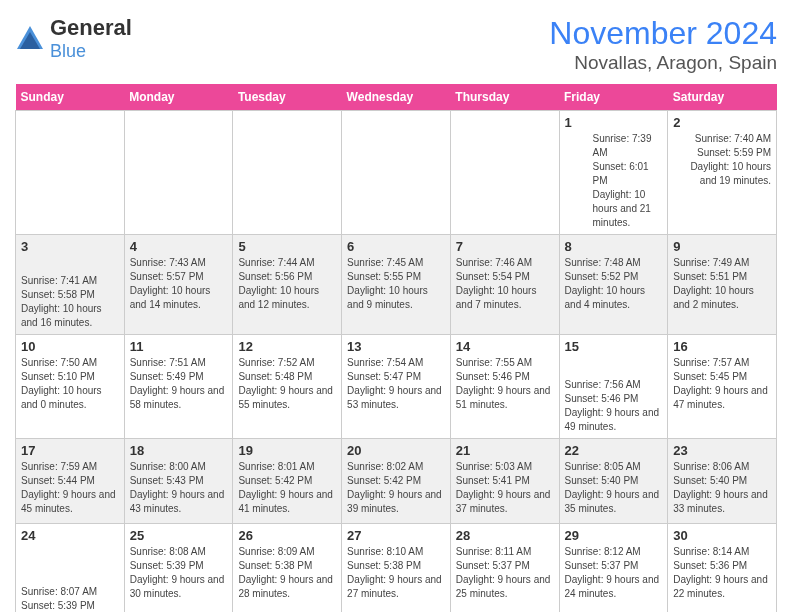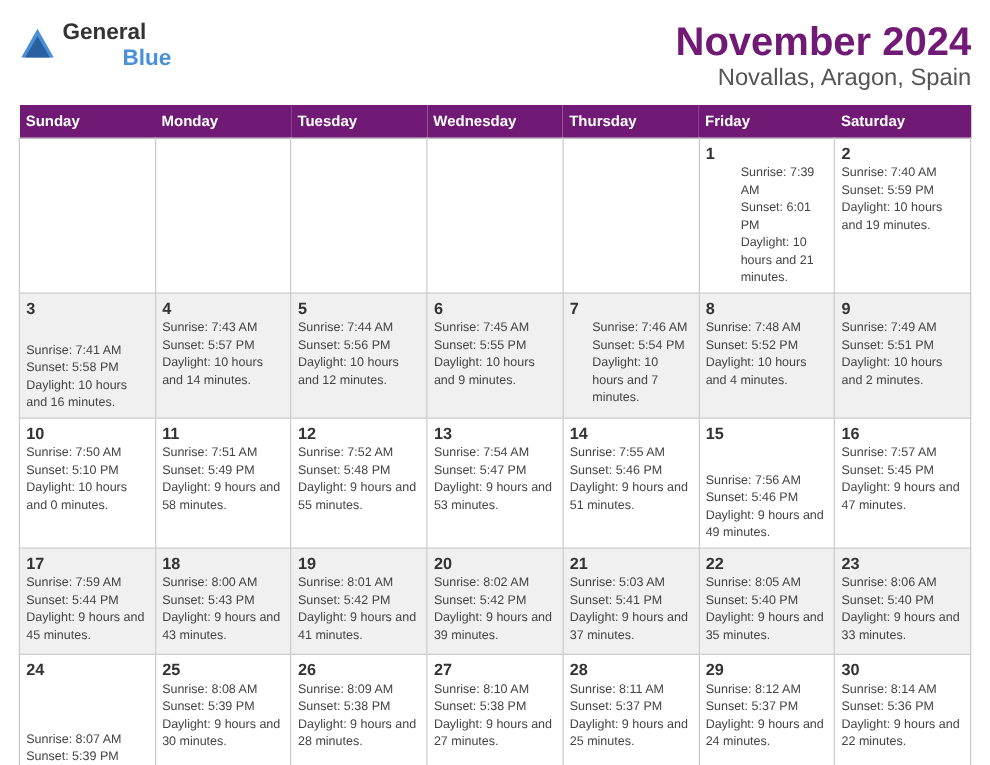--- a/index.html
+++ b/index.html
@@ -18,54 +18,53 @@
     }
     .logo {
       display: flex;
       align-items: center;
     }
     .logo-text {
       display: flex;
       flex-direction: column;
     }
     .logo-general {
-      font-size: 18px;
+      font-size: 22px;
       font-weight: bold;
       color: #333;
     }
     .logo-blue {
       font-size: 18px;
-      font-weight: bold;
+      font-weight: normal;
       color: #4a90d9;
-      margin-left: 48px;
     }
     .logo-icon {
       width: 30px;
       height: 30px;
       margin-right: 5px;
     }
     .title-area {
       text-align: right;
     }
     .month-title {
       font-size: 32px;
-      font-weight: bold;
-      color: #701a75;
+      font-weight: normal;
+      color: #3b82f6;
     }
     .location {
       font-size: 19px;
       color: #555;
     }
     table {
       width: 100%;
       border-collapse: collapse;
       font-size: 11px;
     }
     thead th {
-      background-color: #701a75;
+      background-color: #ec4899;
       color: white;
       padding: 6px 5px;
       text-align: left;
       font-size: 12px;
       font-weight: bold;
     }
     tbody td {
       border: 1px solid #ccc;
       vertical-align: top;
       padding: 4px 5px;
@@ -138,21 +137,21 @@
         <td class="empty-cell"></td>
         <td class="empty-cell"></td>
         <td>
           <span class="day-num">1</span>
           <div class="day-info" style="white-space: pre-line; margin-left: 28px;">Sunrise: 7:39 AM
 Sunset: 6:01 PM
 Daylight: 10 hours and 21 minutes.</div>
         </td>
         <td>
           <span class="day-num">2</span>
-          <div class="day-info" style="white-space: pre-line;">Sunrise: 7:40 AM
+          <div class="day-info" style="white-space: pre-line; text-align: right;">Sunrise: 7:40 AM
 Sunset: 5:59 PM
 Daylight: 10 hours and 19 minutes.</div>
         </td>
       </tr>
       <tr class="row-shade">
         <td>
           <span class="day-num">3</span>
           <div class="day-info" style="white-space: pre-line; margin-top: 20px;">Sunrise: 7:41 AM
 Sunset: 5:58 PM
 Daylight: 10 hours and 16 minutes.</div>
@@ -170,21 +169,21 @@
 Daylight: 10 hours and 12 minutes.</div>
         </td>
         <td>
           <span class="day-num">6</span>
           <div class="day-info" style="white-space: pre-line;">Sunrise: 7:45 AM
 Sunset: 5:55 PM
 Daylight: 10 hours and 9 minutes.</div>
         </td>
         <td>
           <span class="day-num">7</span>
-          <div class="day-info" style="white-space: pre-line; margin-left: 18px;">Sunrise: 7:46 AM
+          <div class="day-info" style="white-space: pre-line;">Sunrise: 7:46 AM
 Sunset: 5:54 PM
 Daylight: 10 hours and 7 minutes.</div>
         </td>
         <td>
           <span class="day-num">8</span>
           <div class="day-info" style="white-space: pre-line;">Sunrise: 7:48 AM
 Sunset: 5:52 PM
 Daylight: 10 hours and 4 minutes.</div>
         </td>
         <td>

